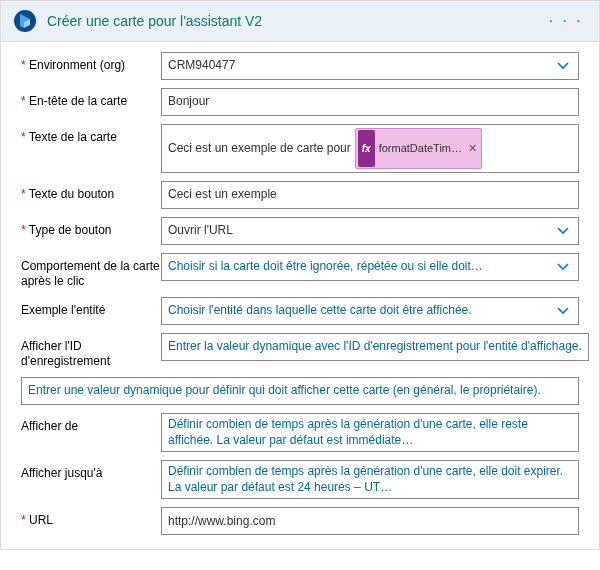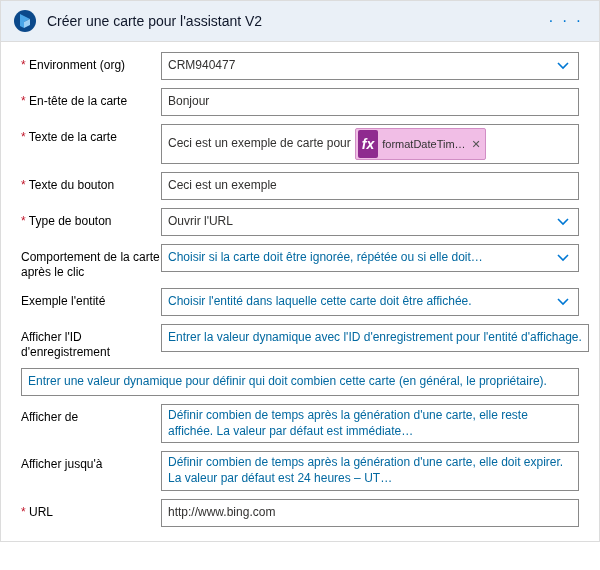--- a/index.html
+++ b/index.html
@@ -23,21 +23,21 @@
   }
   .header-icon {
     width: 24px;
     height: 24px;
     margin-right: 10px;
     flex-shrink: 0;
   }
   .header-title {
     flex: 1;
     font-size: 14px;
-    color: #0f172a;
+    color: #0f766e;
   }
   .header-menu {
     color: #0078d4;
     font-size: 16px;
     letter-spacing: 2px;
     cursor: pointer;
     padding: 0 4px;
   }
   .body {
     padding: 10px 20px 6px 20px;
@@ -96,22 +96,22 @@
     border-radius: 2px;
     padding: 1px 4px 1px 2px;
     margin-left: 4px;
     font-size: 11px;
     color: #333;
     max-width: 150px;
   }
   .chip-icon {
     background: #8f2b8f;
     color: #fff;
-    font-size: 14px;
-    padding: 5px 4px;
+    font-size: 10px;
+    padding: 12px 4px;
     border-radius: 2px;
     margin-right: 4px;
     font-style: italic;
     font-weight: 600;
   }
   .chip-label {
     overflow: hidden;
     text-overflow: ellipsis;
     white-space: nowrap;
     flex: 1;
@@ -236,21 +236,21 @@
       <div class="field">
         <div class="input placeholder">
           <span class="text">Entrer la valeur dynamique avec l'ID d'enregistrement pour l'entité d'affichage.</span>
         </div>
       </div>
     </div>
 
     <div class="row">
       <div class="field">
         <div class="input placeholder multiline">
-          <span class="text">Entrer une valeur dynamique pour définir qui doit combien cette carte (en général, le propriétaire).</span>
+          <span class="text">Entrer une valeur dynamique pour définir qui doit afficher cette carte (en général, le propriétaire).</span>
         </div>
       </div>
     </div>
 
     <div class="row">
       <div class="label">Afficher de</div>
       <div class="field">
         <div class="input placeholder multiline">
           <span class="text">Définir combien de temps après la génération d'une carte, elle reste affichée. La valeur par défaut est immédiate…</span>
         </div>

